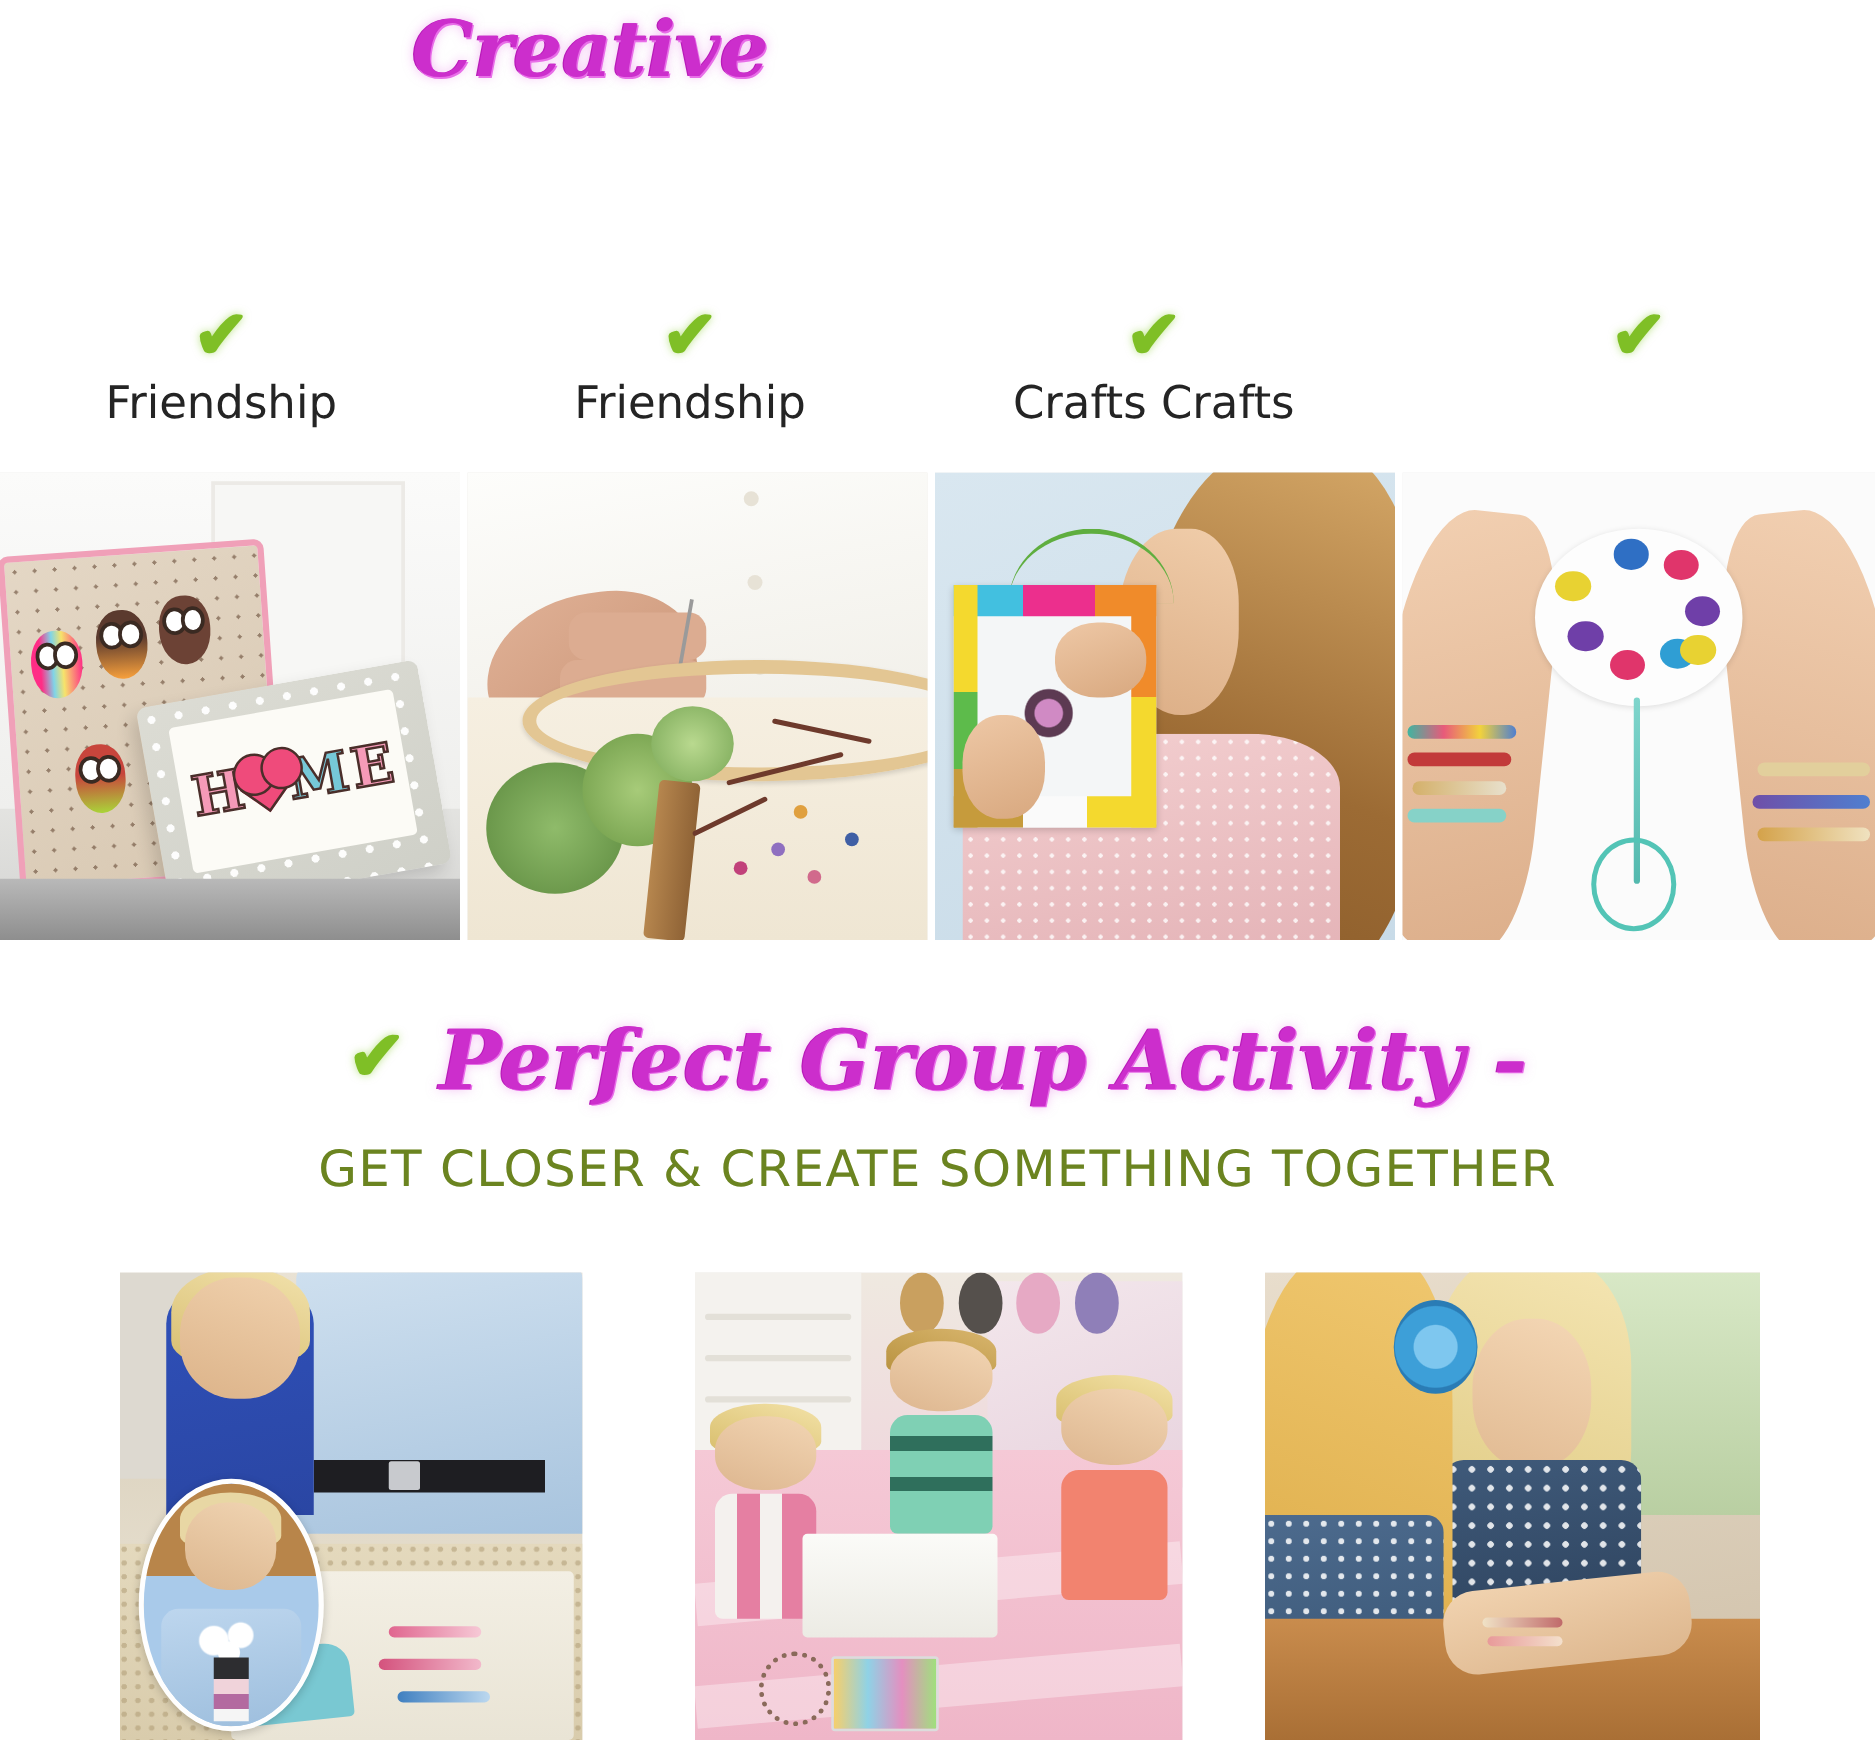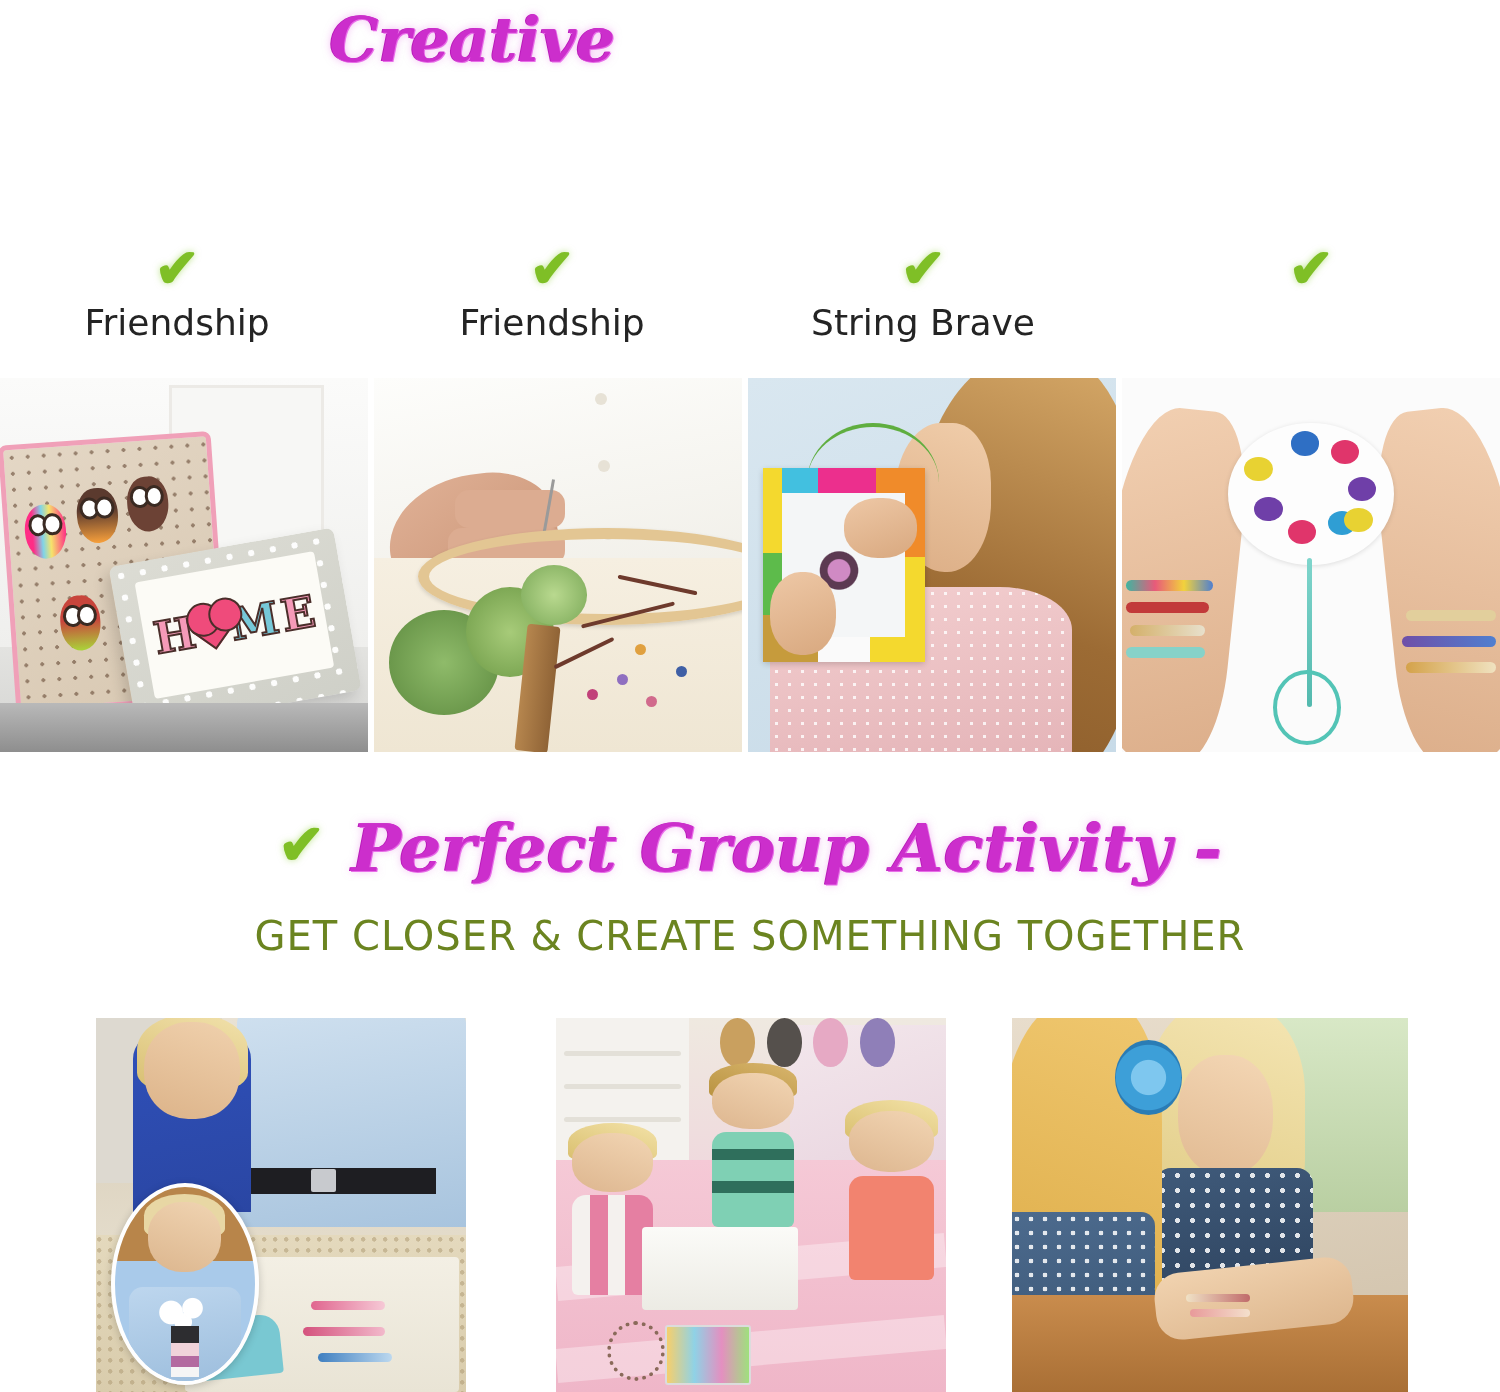--- a/index.html
+++ b/index.html
@@ -271,21 +271,21 @@
   <div class="feature" id="feat0">
     <span class="check">✔</span>
     <span class="flabel">Friendship</span>
   </div>
   <div class="feature" id="feat1">
     <span class="check">✔</span>
     <span class="flabel">Friendship</span>
   </div>
   <div class="feature" id="feat2">
     <span class="check">✔</span>
-    <span class="flabel">String Brave</span>
+    <span class="flabel">Crafts Crafts</span>
   </div>
   <div class="feature" id="feat3">
     <span class="check">✔</span>
   </div>
 </div>
 
 <div class="photo-row-top">
 
   <div class="tile" id="tile0">
     <div class="scene sA">

